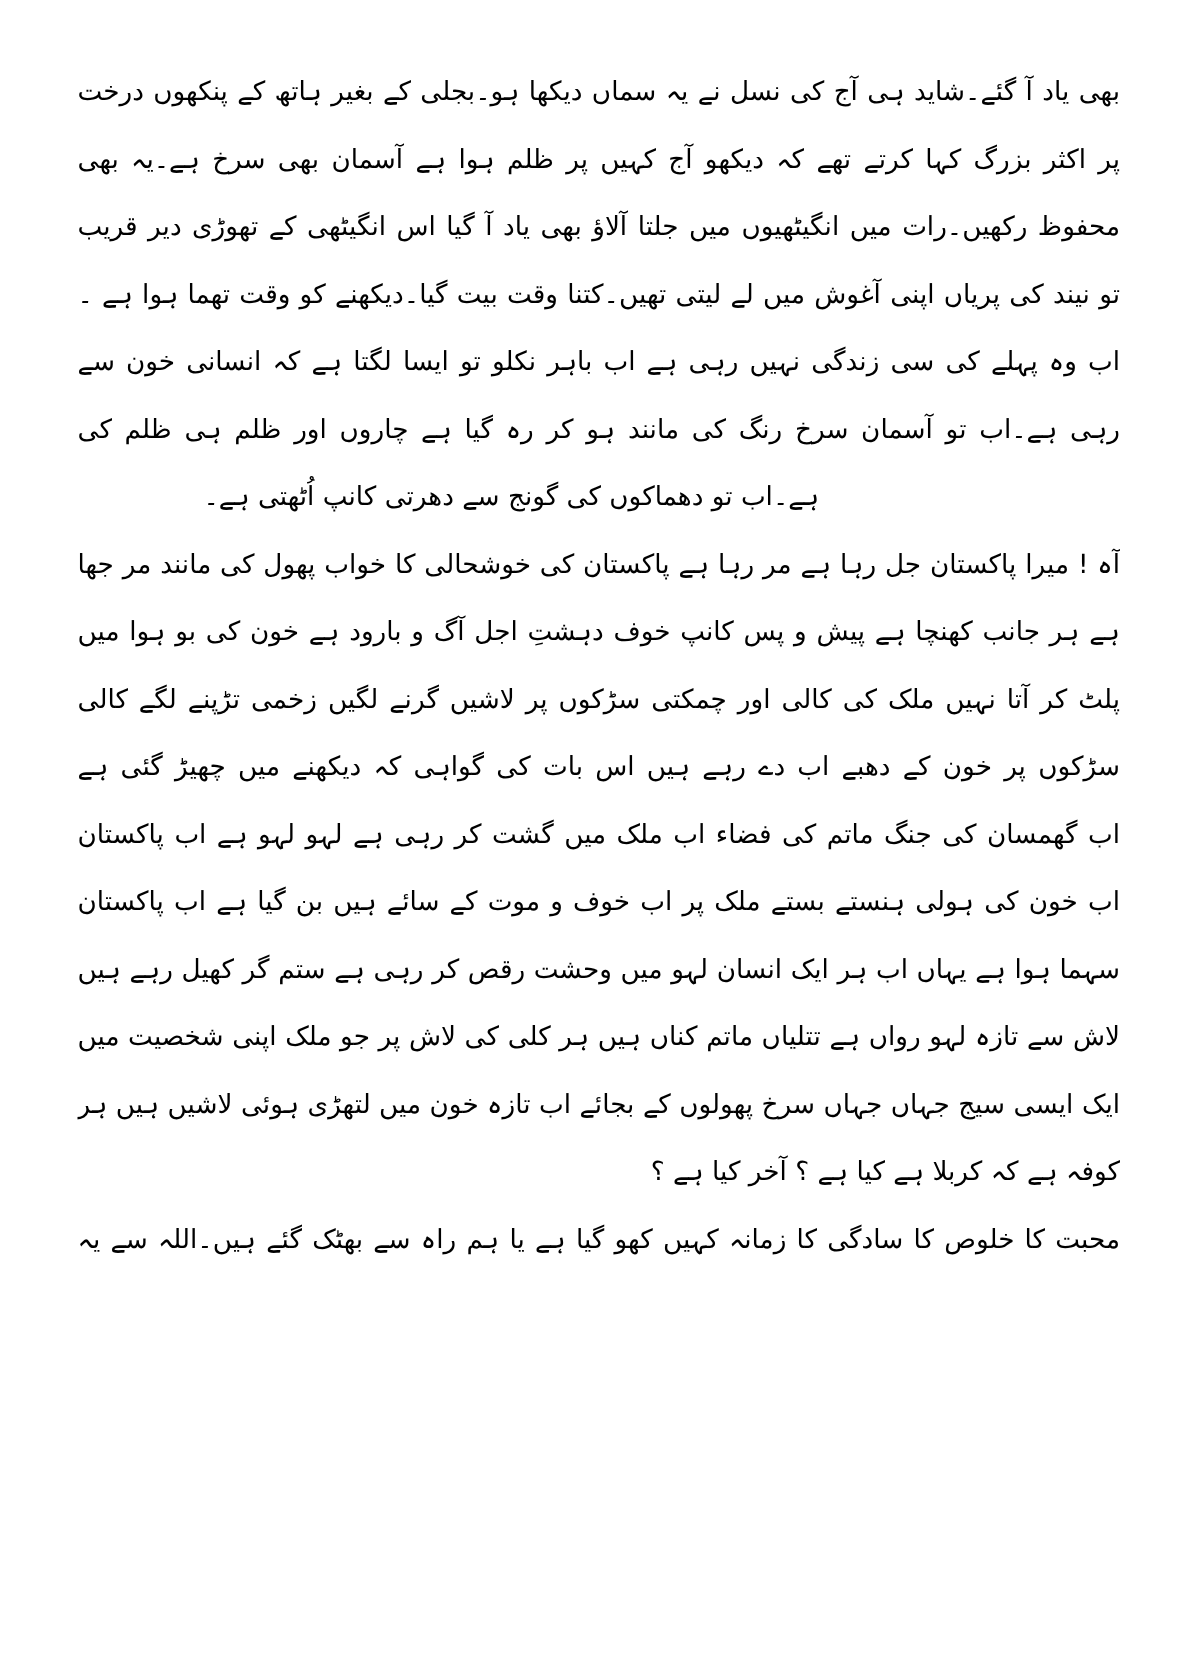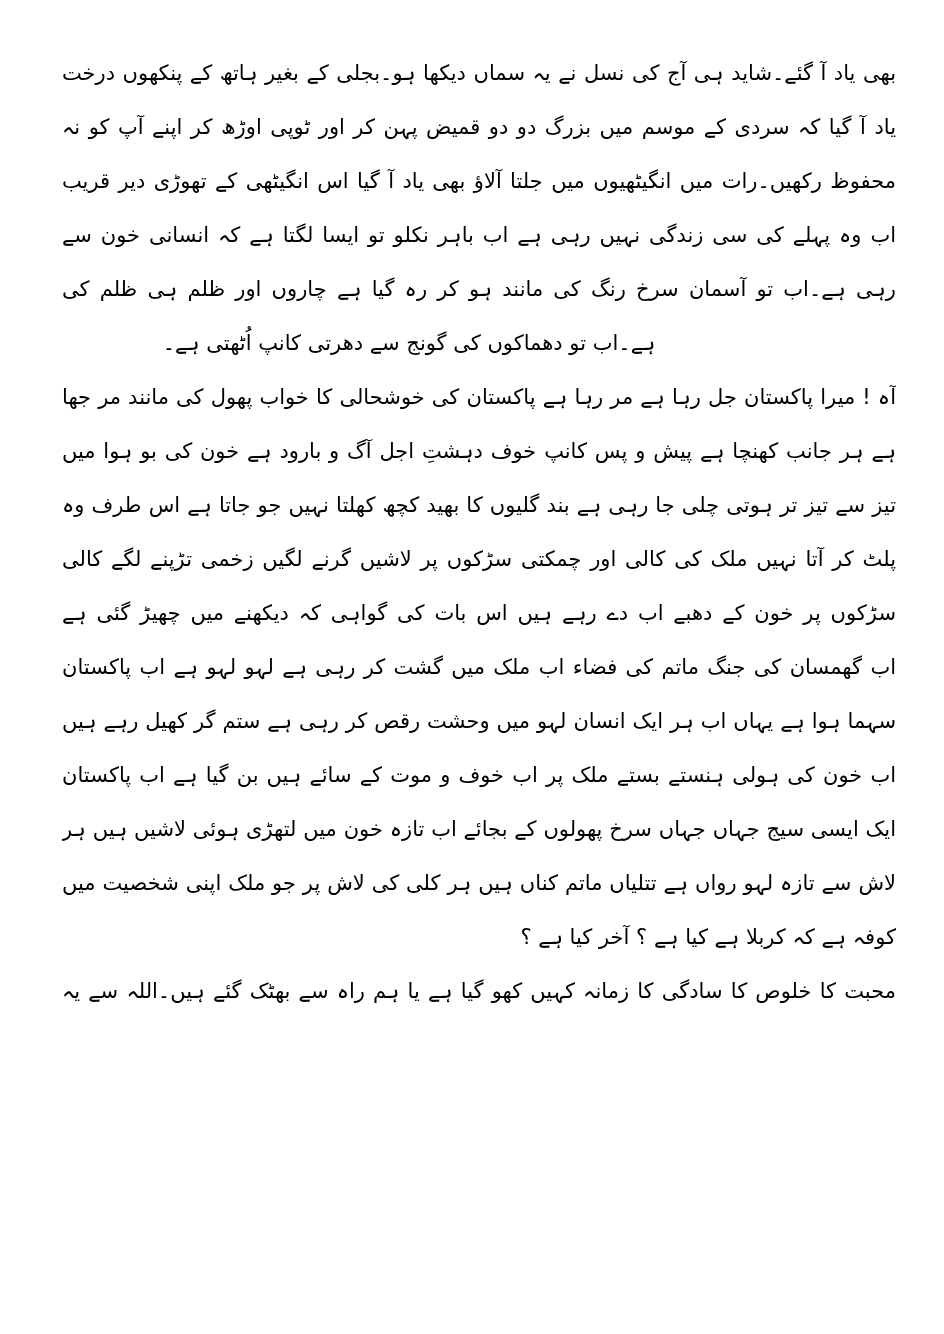--- a/index.html
+++ b/index.html
@@ -49,36 +49,36 @@
     padding-right: 140px;
   }
 </style>
 </head>
 <body>
 
 <div class="page">
   <div>
       <div class="paragraph">
         <div class="line align-justify">بھی یاد آ گئے۔شاید ہی آج کی نسل نے یہ سماں دیکھا ہو۔بجلی کے بغیر ہاتھ کے پنکھوں درخت</div>
-        <div class="line align-justify">یاد آ گیا کہ سردی کے موسم میں بزرگ دو دو قمیض پہن کر اور ٹوپی اوڑھ کر اپنے آپ کو نہ</div>
+        <div class="line align-justify">پر اکثر بزرگ کہا کرتے تھے کہ دیکھو آج کہیں پر ظلم ہوا ہے آسمان بھی سرخ ہے۔یہ بھی</div>
         <div class="line align-justify">محفوظ رکھیں۔رات میں انگیٹھیوں میں جلتا آلاؤ بھی یاد آ گیا اس انگیٹھی کے تھوڑی دیر قریب بیٹھتے</div>
+        <div class="line align-justify">تو نیند کی پریاں اپنی آغوش میں لے لیتی تھیں۔کتنا وقت بیت گیا۔دیکھنے کو وقت تھما ہوا ہے ۔</div>
         <div class="line align-justify">اب وہ پہلے کی سی زندگی نہیں رہی ہے اب باہر نکلو تو ایسا لگتا ہے کہ انسانی خون سے دھرتی نہا</div>
         <div class="line align-justify">رہی ہے۔اب تو آسمان سرخ رنگ کی مانند ہو کر رہ گیا ہے چاروں اور ظلم ہی ظلم کی داستان</div>
         <div class="line align-center">ہے۔اب تو دھماکوں کی گونج سے دھرتی کانپ اُٹھتی ہے۔</div>
       </div>
       <div class="paragraph">
         <div class="line align-justify">آہ ! میرا پاکستان جل رہا ہے مر رہا ہے پاکستان کی خوشحالی کا خواب پھول کی مانند مر جھا رہا</div>
         <div class="line align-justify">ہے ہر جانب کھنچا ہے پیش و پس کانپ خوف دہشتِ اجل آگ و بارود ہے خون کی بو ہوا میں</div>
-        <div class="line align-justify">تیز سے تیز تر ہوتی چلی جا رہی ہے بند گلیوں کا بھید کچھ کھلتا نہیں جو جاتا ہے اس طرف وہ</div>
         <div class="line align-justify">پلٹ کر آتا نہیں ملک کی کالی اور چمکتی سڑکوں پر لاشیں گرنے لگیں زخمی تڑپنے لگے کالی</div>
         <div class="line align-justify">سڑکوں پر خون کے دھبے اب دے رہے ہیں اس بات کی گواہی کہ دیکھنے میں چھیڑ گئی ہے</div>
         <div class="line align-justify">اب گھمسان کی جنگ ماتم کی فضاء اب ملک میں گشت کر رہی ہے لہو لہو ہے اب پاکستان سہما</div>
+        <div class="line align-justify">اب خون کی ہولی ہنستے بستے ملک پر اب خوف و موت کے سائے ہیں بن گیا ہے اب پاکستان</div>
         <div class="line align-justify">سہما ہوا ہے یہاں اب ہر ایک انسان لہو میں وحشت رقص کر رہی ہے ستم گر کھیل رہے ہیں</div>
-        <div class="line align-justify">اب خون کی ہولی ہنستے بستے ملک پر اب خوف و موت کے سائے ہیں بن گیا ہے اب پاکستان</div>
+        <div class="line align-justify">لاش سے تازہ لہو رواں ہے تتلیاں ماتم کناں ہیں ہر کلی کی لاش پر جو ملک اپنی شخصیت میں</div>
         <div class="line align-justify">ایک ایسی سیج جہاں جہاں سرخ پھولوں کے بجائے اب تازہ خون میں لتھڑی ہوئی لاشیں ہیں ہر</div>
-        <div class="line align-justify">لاش سے تازہ لہو رواں ہے تتلیاں ماتم کناں ہیں ہر کلی کی لاش پر جو ملک اپنی شخصیت میں</div>
         <div class="line align-right">کوفہ ہے کہ کربلا ہے کیا ہے ؟ آخر کیا ہے ؟</div>
       </div>
       <div class="paragraph">
         <div class="line align-justify">محبت کا خلوص کا سادگی کا زمانہ کہیں کھو گیا ہے یا ہم راہ سے بھٹک گئے ہیں۔اللہ سے یہ ہی</div>
       </div>
     </div>
 </div>
 
 </body></html>

